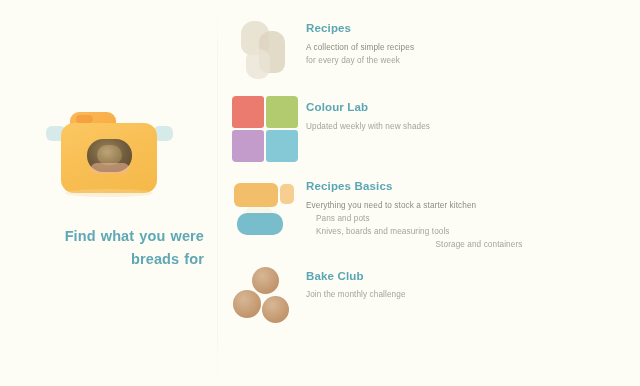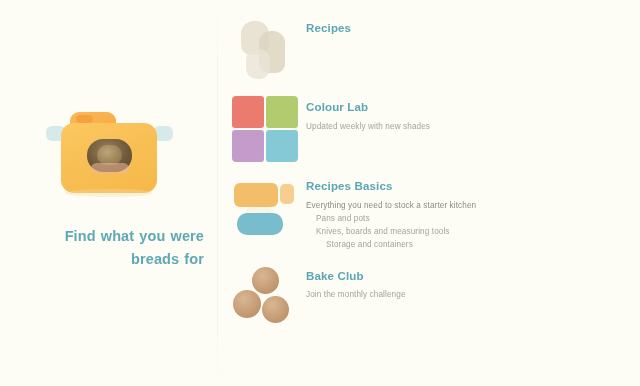--- a/index.html
+++ b/index.html
@@ -279,21 +279,21 @@
 
   .result-desc {
     font-size: 8.2px;
     line-height: 1.62;
     color: #8c8c86;
     letter-spacing: .1px;
   }
 
   .result-desc .line { display: block; white-space: nowrap; overflow: hidden; }
   .result-desc .line.indent-1 { padding-left: 10px; }
-  .result-desc .line.indent-2 { padding-left: 20px; }
+  .result-desc .line.indent-2 { padding-left: 20px; text-align: center; }
   .result-desc .line.dim { color: #a5a49c; }
 </style>
 </head>
 <body>
 
 <div class="page">
 
   <div class="hero">
 
     <div class="hero-illustration">
@@ -319,20 +319,24 @@
   <div class="results">
 
     <div class="result-item">
       <div class="thumb thumb-beige">
         <div class="b1"></div>
           <div class="b2"></div>
           <div class="b3"></div>
       </div>
       <div class="result-body">
         <span class="result-title">Recipes</span>
+        <div class="result-desc">
+          <span class="line">A collection of simple recipes</span>
+          <span class="line dim">for every day of the week</span>
+        </div>
       </div>
     </div>
 
     <div class="result-item">
       <div class="thumb thumb-grid">
         <span class="tg-red"></span>
         <span class="tg-green"></span>
         <span class="tg-purple"></span>
         <span class="tg-teal"></span>
       </div>

